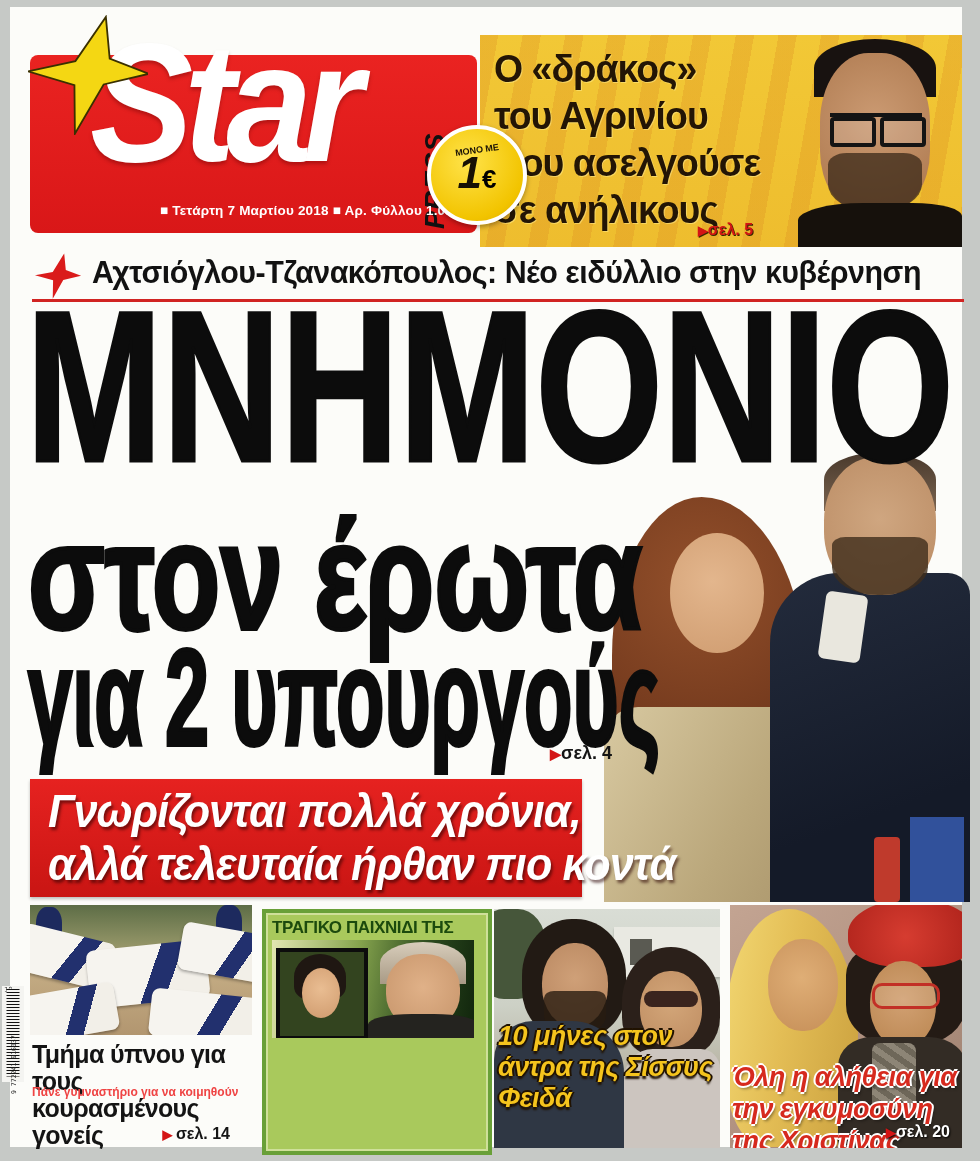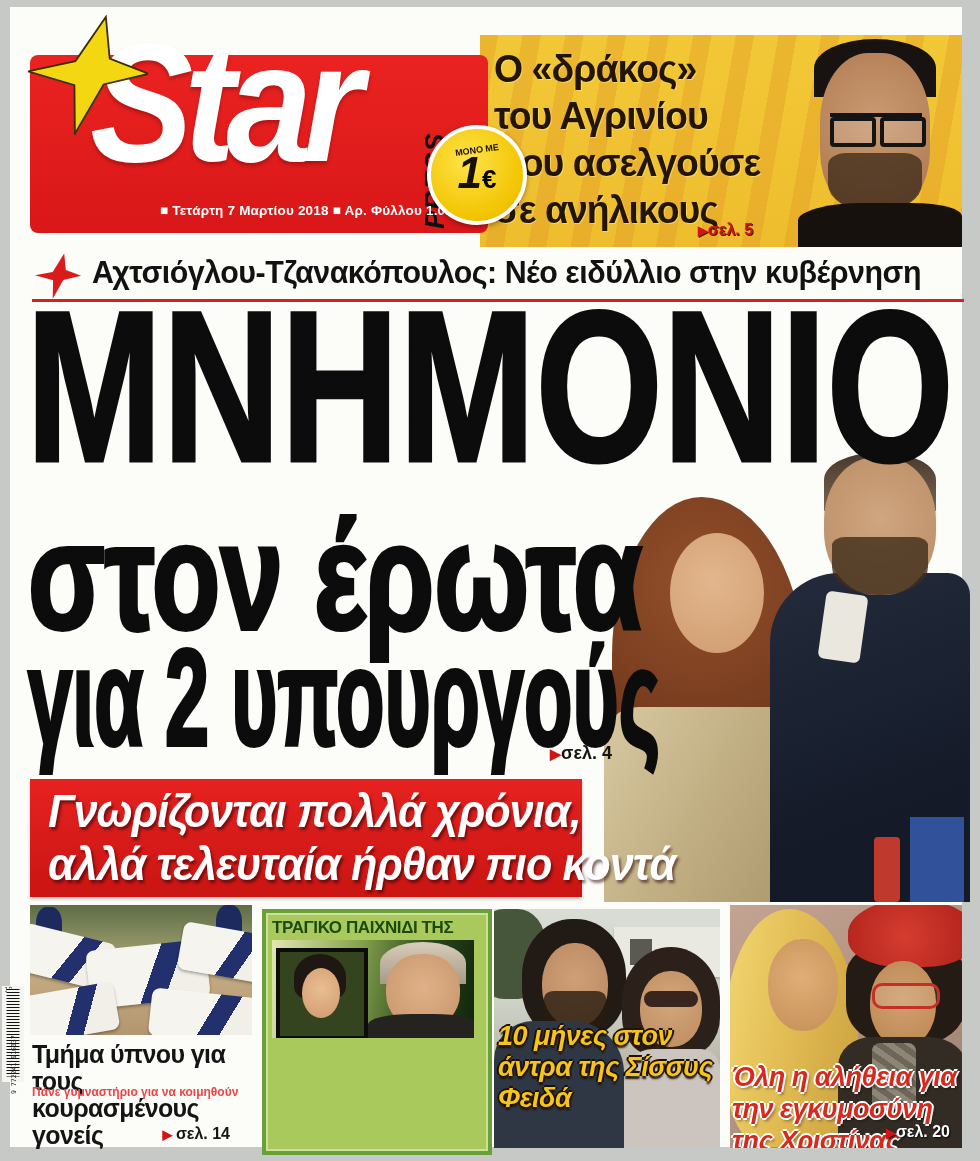--- a/index.html
+++ b/index.html
@@ -2,21 +2,21 @@
 <html><head>
 <meta charset="utf-8">
 <style>
   html,body{margin:0;padding:0;}
   body{font-family:"Liberation Sans", sans-serif; background:#9ea19e;}
   .stage{position:relative;width:980px;height:1161px;background:#c6c9c6;overflow:hidden;}
   .page{position:absolute;left:10px;top:7px;width:952px;height:1140px;background:#fcfcf9;}
   .abs{position:absolute;}
 
   
-  .logo-box{left:20px;top:48px;width:447px;height:178px;background:linear-gradient(180deg,#ea2321,#d91718);border-radius:8px;z-index:5;padding-left:11px;}
+  .logo-box{left:20px;top:48px;width:447px;height:178px;background:linear-gradient(180deg,#ea2321,#d91718);border-radius:8px;z-index:5;}
   .logo-star{left:18px;top:8px;width:120px;height:120px;z-index:7;}
   .logo-text{left:60px;top:-36px;color:#fff;font-size:168px;font-weight:bold;font-style:italic;letter-spacing:-10px;transform:scaleX(.92);transform-origin:left;line-height:1;text-shadow:0 3px 4px rgba(90,0,0,.35);}
   .logo-press{left:392px;top:78px;height:96px;color:#111;font-weight:bold;font-style:italic;font-size:27px;letter-spacing:1px;writing-mode:vertical-rl;transform:rotate(180deg);line-height:1;}
   .dateline{left:130px;top:148px;color:#fff;font-size:13.5px;font-weight:bold;letter-spacing:.2px;}
   .price-badge{left:417px;top:118px;width:92px;height:92px;border-radius:50%;background:radial-gradient(circle at 40% 35%,#ffe34a,#f2c400 70%,#dca900);border:4px solid #fff;box-shadow:0 2px 5px rgba(0,0,0,.35);z-index:8;text-align:center;}
   .price-small{display:block;margin-top:16px;font-size:9px;font-weight:bold;color:#1a1205;transform:rotate(-8deg);}
   .price-val{font-size:44px;font-weight:bold;font-style:italic;color:#171004;line-height:.8;}
   .price-cur{font-size:26px;font-weight:bold;}
 
   

